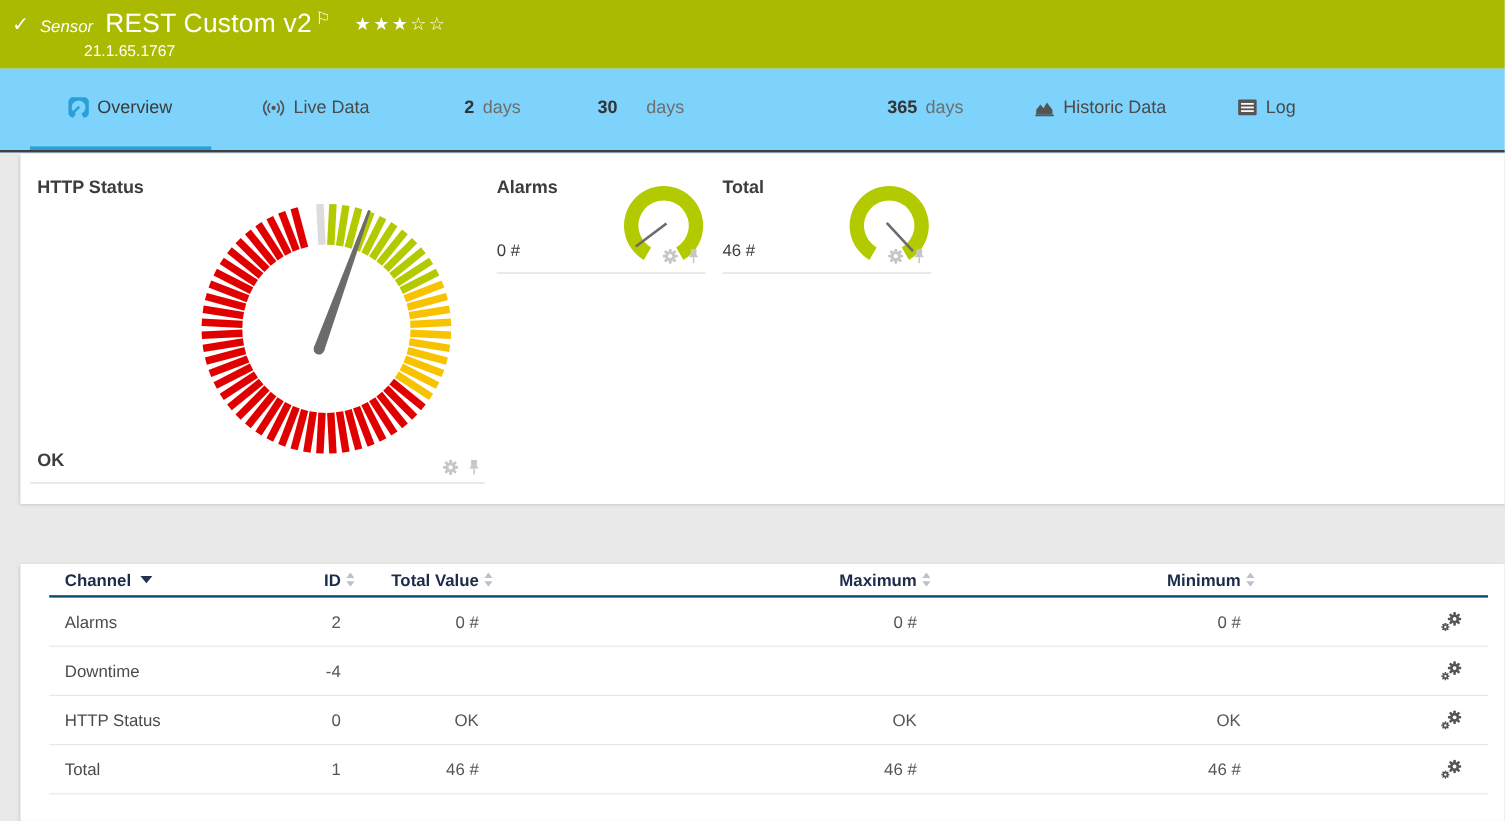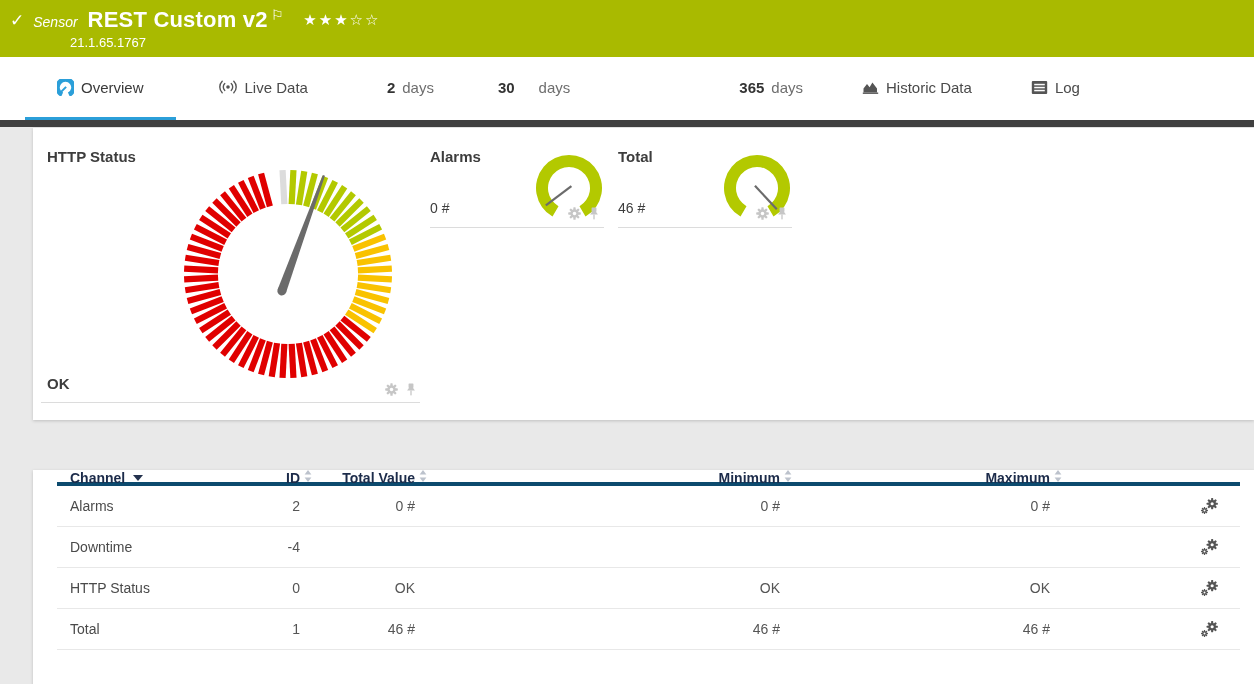--- a/index.html
+++ b/index.html
@@ -13,49 +13,49 @@
   .sym-defs { position: absolute; width: 0; height: 0; }
 
   
   .sensor-header {
     height: 57px; background: #a9ba00; color: #fff;
     padding: 7px 0 0 10px; position: relative;
   }
   .hrow1 { display: flex; align-items: baseline; }
   .check { font-family: "DejaVu Sans", sans-serif; font-size: 17px; font-weight: bold; margin-right: 9px; position: relative; top: -1px; }
   .kind { font-style: italic; font-size: 14px; font-weight: 400; margin-right: 10px; }
-  .sname { font-size: 22px; font-weight: bold; letter-spacing: .2px; }
+  .sname { font-size: 22px; font-weight: normal; letter-spacing: .2px; }
   .flag { font-family: "DejaVu Sans", sans-serif; font-size: 14px; margin-left: 3px; position: relative; top: -7px; }
   .stars { font-family: "DejaVu Sans", sans-serif; font-size: 15px; letter-spacing: 2px; margin-left: 20px; position: relative; top: -2px; }
   .hrow2 { font-size: 13px; margin: 2px 0 0 60px; color: #ffffff; }
 
   
   .tabstrip {
-    height: 70px; background: #ffffff; border-bottom: 7px solid #404040;
+    height: 70px; background: #7dd3fc; border-bottom: 2px solid #404040;
     display: flex; align-items: stretch; font-size: 15px; color: #4a4a4a;
   }
   .tab { display: flex; align-items: center; gap: 7px; border-bottom: 3px solid transparent; cursor: pointer; white-space: nowrap; }
   .tab svg { flex: 0 0 auto; }
   .tab-overview { margin-left: 25px; padding: 0 32px; }
   .tab-overview.active { border-bottom-color: #2b9fd9; color: #3a3a3a; }
   .tab-live     { margin-left: 30px; padding: 0 12px; }
   .tab-d2       { margin-left: 55px; padding: 0 12px; }
   .tab-d30      { margin-left: 40px; padding: 0 12px; gap: 24px; }
   .tab-d365     { margin-left: 145px; padding: 0 12px; }
   .tab-historic { margin-left: 35px; padding: 0 12px; }
   .tab-log      { margin-left: 35px; padding: 0 12px; }
   .tab-settings { margin-left: 30px; padding: 0 12px; }
   .tab .num { font-weight: bold; color: #333; }
   .tab .dayword { color: #6e6e6e; }
   .tabicon { color: #555; }
   .tab-overview .tabicon { color: #2b9fd9; }
 
   
   .panel {
-    background: #fff; margin-left: 33px;
+    background: #fff; margin-left: 17px;
     box-shadow: 0 1px 3px rgba(0,0,0,.18);
     position: relative;
   }
   .panel-gauges { height: 292px; margin-top: 1px; }
   .panel-table  { height: 251px; margin-top: 13px; }
 
   .blk-title { font-size: 15px; font-weight: 700; color: #3d3d3d; }
   .blk-value { font-size: 14px; color: #3d3d3d; }
   .foot-icons { display: flex; gap: 7px; color: #c6c6c6; align-items: center; }
   .foot-icons svg { cursor: pointer; }
@@ -74,25 +74,25 @@
   .mini-block .blk-value { position: absolute; left: 0; bottom: 11px; }
   .mini-block .foot-icons { position: absolute; right: 4px; bottom: 7px; }
 
   
   .ch-table { margin: 50px 14px 0 24px; font-size: 14px; }
   .trow {
     display: grid;
     grid-template-columns: 180px 75px 115px 365px 270px 1fr;
     align-items: center;
   }
-  .thead { height: 16px; font-weight: bold; color: #1c2b4a; border-bottom: 4px solid #0c4a6e; }
+  .thead { height: 28px; font-weight: bold; color: #1c2b4a; border-bottom: 2px solid #0c4a6e; }
   .tbody-row { height: 41px; border-bottom: 1px solid #e8e8e8; color: #4a4a4a; cursor: pointer; }
   .c-channel { padding-left: 13px; text-align: left; }
   .c-right { text-align: right; padding-right: 12px; color: #555; }
-  .h-right { display: flex; justify-content: flex-end; align-items: flex-start; gap: 4px; padding-right: 0; color: #1c2b4a; }
+  .h-right { display: flex; justify-content: flex-end; align-items: center; gap: 4px; padding-right: 0; color: #1c2b4a; }
   .h-channel { display: flex; align-items: center; gap: 8px; padding-left: 13px; cursor: pointer; }
   .caret { width: 0; height: 0; border-left: 5px solid transparent; border-right: 5px solid transparent; border-top: 6px solid #24324e; }
   .c-gears { display: flex; justify-content: flex-end; padding-right: 22px; color: #555; }
   .c-gears svg { cursor: pointer; }
   .sorticon { flex: 0 0 auto; }
 </style>
 </head>
 <body>
 
 <svg class="sym-defs" aria-hidden="true">
@@ -308,28 +308,28 @@
           </svg>
       </div>
       <div class="h-right">
         <span>Total Value</span>
         <svg class="sorticon" width="8" height="12" viewBox="0 0 8 12">
             <path d="M4 0 7.4 4.6 H.6 Z" fill="#bcc2cc"></path>
             <path d="M4 12 7.4 7.4 H.6 Z" fill="#bcc2cc"></path>
           </svg>
       </div>
       <div class="h-right">
-        <span>Minimum</span>
+        <span>Maximum</span>
         <svg class="sorticon" width="8" height="12" viewBox="0 0 8 12">
             <path d="M4 0 7.4 4.6 H.6 Z" fill="#bcc2cc"></path>
             <path d="M4 12 7.4 7.4 H.6 Z" fill="#bcc2cc"></path>
           </svg>
       </div>
       <div class="h-right">
-        <span>Maximum</span>
+        <span>Minimum</span>
         <svg class="sorticon" width="8" height="12" viewBox="0 0 8 12">
             <path d="M4 0 7.4 4.6 H.6 Z" fill="#bcc2cc"></path>
             <path d="M4 12 7.4 7.4 H.6 Z" fill="#bcc2cc"></path>
           </svg>
       </div>
       <div></div>
     </div>
 
     <div class="trow tbody-row">
       <div class="c-channel">Alarms</div>

